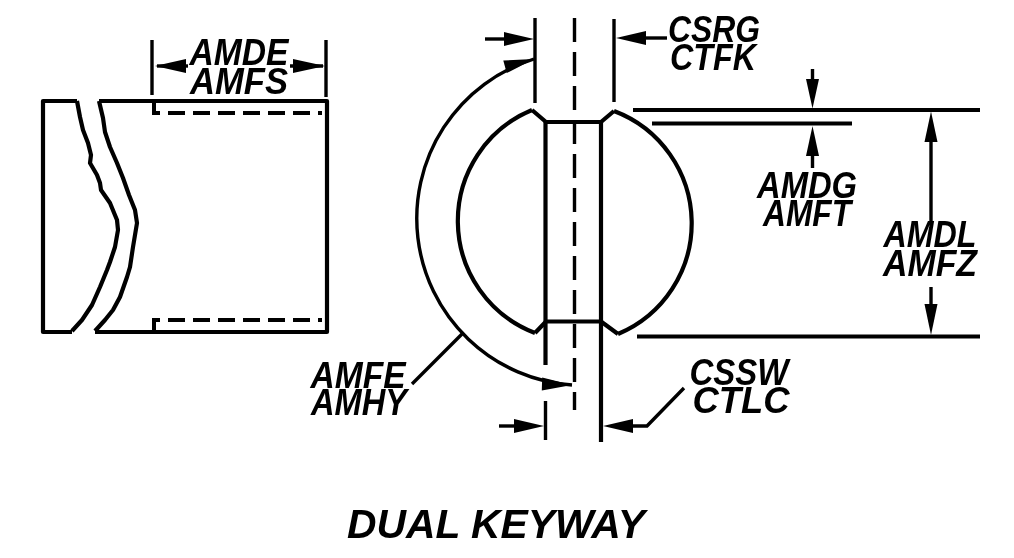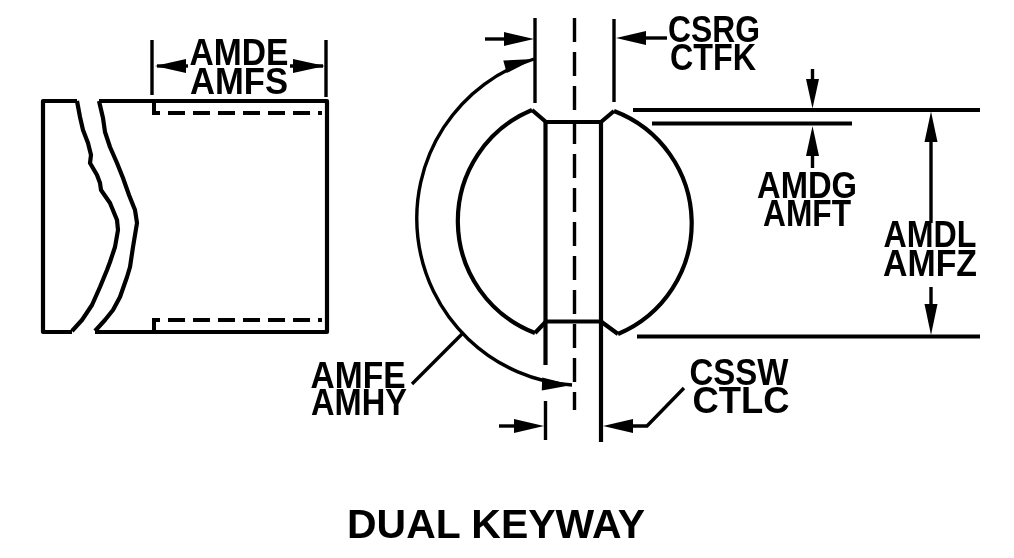--- a/index.html
+++ b/index.html
@@ -10,20 +10,21 @@
     margin: 0;
     padding: 0;
     background: var(--bg);
   }
   .stage {
     position: relative;
     width: 998px;
     height: 558px;
     background: var(--bg);
     overflow: hidden;
+    font-style: italic;
   }
   svg { display: block; }
   
   .obj {
     stroke: var(--line);
     stroke-width: 4.2;
     fill: none;
     stroke-linecap: butt;
     stroke-linejoin: round;
   }

